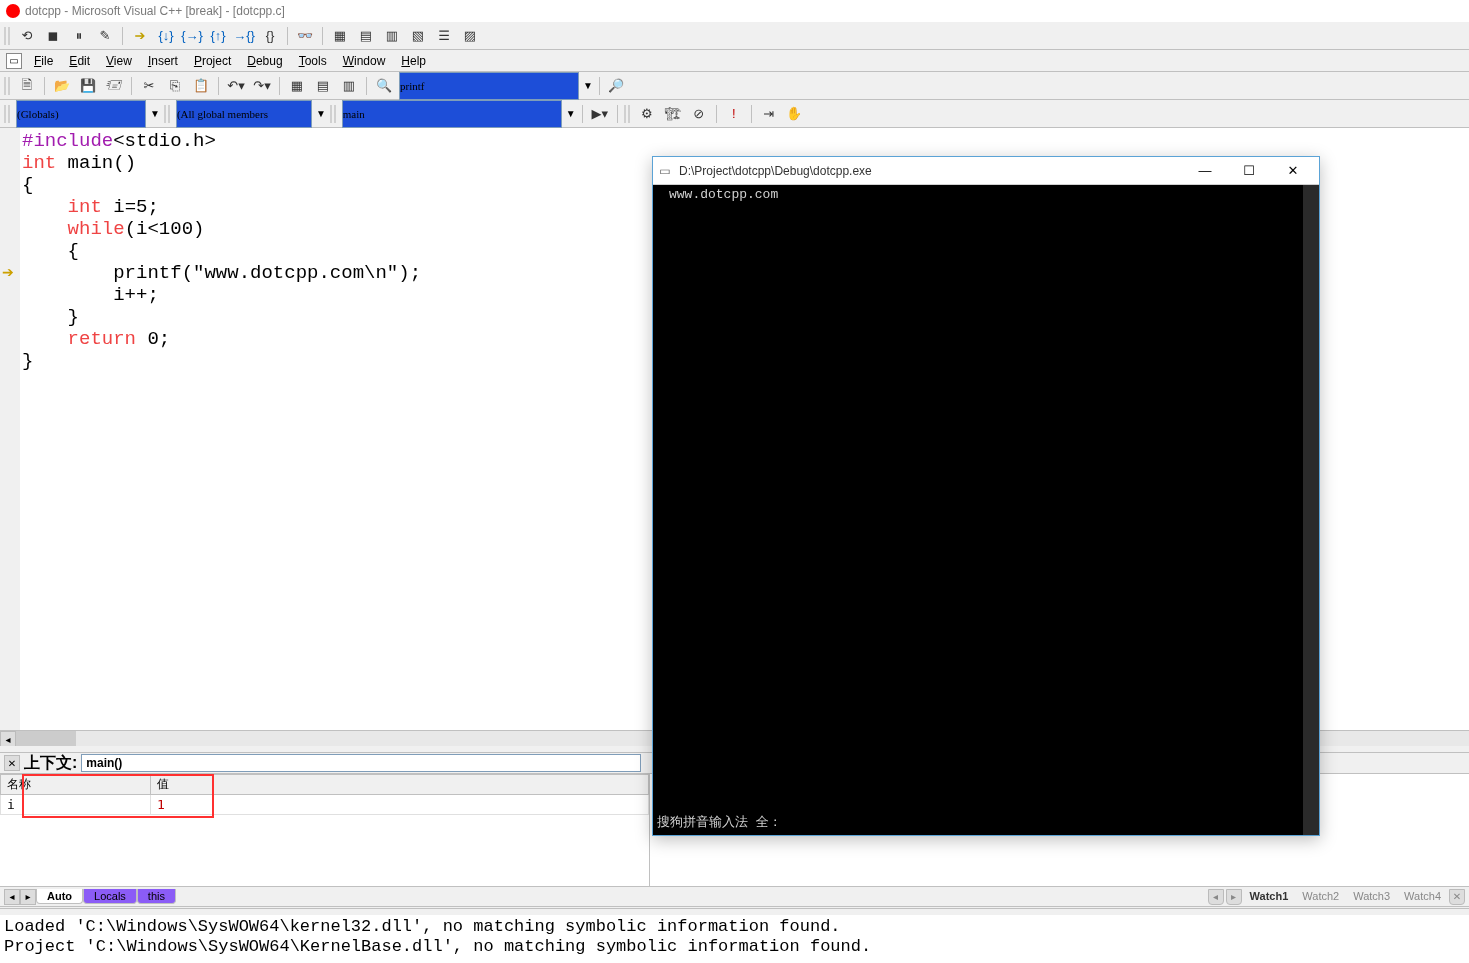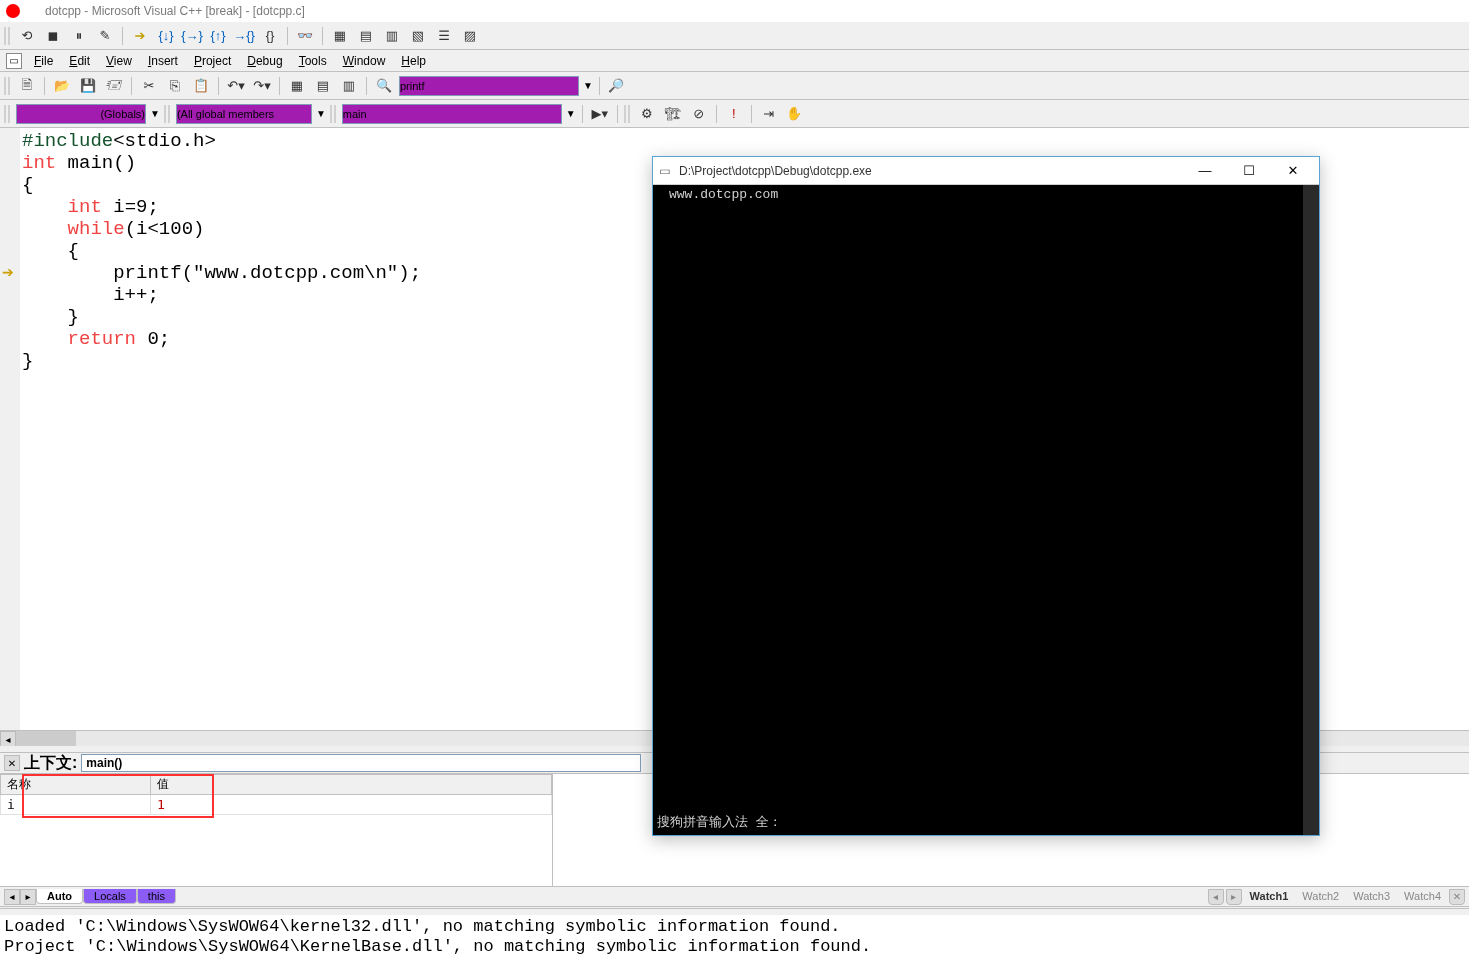--- a/index.html
+++ b/index.html
@@ -1,54 +1,54 @@
 <!DOCTYPE html>
 <html><head>
 <meta charset="utf-8">
 <style>
 * { margin: 0; padding: 0; box-sizing: border-box; }
 body { font-family: "Segoe UI", Tahoma, sans-serif; font-size: 12px; background: #f0f0f0; overflow: hidden; }
 .app-window { width: 1469px; height: 963px; background: #f0f0f0; display: flex; flex-direction: column; position: relative; }
-.title-bar { height: 22px; background: #fff; color: #7a7a7a; display: flex; align-items: center; padding: 8px 6px; font-size: 12px; gap: 20px; }
+.title-bar { height: 22px; background: #fff; color: #7a7a7a; display: flex; align-items: center; padding: 8px 6px; font-size: 12px; }
 .title-icon { width: 14px; height: 14px; background: red; border-radius: 50%; margin-right: 5px; display:inline-block; }
 
 .toolbar-row { height: 28px; background: #f0f0f0; border-bottom: 1px solid #c0c0c0; display: flex; align-items: center; padding: 0 4px; gap: 4px; }
 .toolbar-row .grip { width: 6px; height: 18px; border-left: 2px solid #d0d0d0; border-right: 2px solid #d0d0d0; margin-right: 2px; }
 .tbtn { width: 22px; height: 22px; display: inline-flex; align-items: center; justify-content: center; border: 1px solid transparent; background: transparent; cursor: pointer; font-size: 13px; color: #333; }
 .tsep { width: 1px; height: 18px; background: #c0c0c0; margin: 0 2px; }
 
 .menu-bar { height: 22px; background: #f0f0f0; display: flex; align-items: center; padding: 0 2px; border-bottom: 1px solid #c0c0c0; }
 .doc-icon { width: 16px; height: 16px; margin: 0 4px; display:inline-flex; align-items:center; justify-content:center; border: 1px solid #888; background: #fff; font-size: 10px; }
 .menu-item { padding: 2px 8px; cursor: pointer; }
 .menu-u { text-decoration: underline; }
 
-.tcombo { font-size: 11px; height: 20px; border: 1px solid #7f9db9; background: #a21caf; }
-.combo-globals { width: 130px; text-align: right; }
+.tcombo { font-size: 11px; height: 28px; border: 1px solid #7f9db9; background: #1d4ed8; font-family: Liberation Serif, serif; }
+.combo-globals { width: 130px; }
 .combo-members { width: 136px; }
 .combo-main { width: 220px; }
 .combo-find { width: 180px; }
 
 .editor-area { flex: 1; display: flex; position: relative; overflow: hidden; }
 .gutter { width: 20px; background: #f0f0f0; border-right: 0px solid #d0d0d0; position: relative; }
 .bp-arrow { position: absolute; left: 2px; color: #cca000; font-size: 14px; }
 .code-pane { flex: 1; background: #fff; font-family: Consolas, "Courier New", monospace; font-size: 19px; line-height: 22px; padding: 2px 0 0 2px; white-space: pre; overflow: hidden; }
 .kw { color: #ef4444; }
-.pp { color: #14532d; }
+.pp { color: #a21caf; }
 .code-scroll { height: 16px; background: #e8e8e8; border-top: 1px solid #c0c0c0; display:flex; }
 .code-scroll .sb-btn { width:16px; height:16px; background:#ddd; border:1px solid #bbb; font-size:10px; display:inline-flex; align-items:center; justify-content:center; }
 .code-scroll .sb-track { width: 60px; background:#ccc; }
 
 .watch-area { height: 160px; display: flex; flex-direction: column; border-top: 6px solid #f0f0f0; }
 .context-row { height: 22px; background: #f0f0f0; display: flex; align-items: center; padding: 0 4px; gap: 4px; border-top: 1px solid #c0c0c0; border-bottom: 1px solid #c0c0c0;}
 .context-row .sb-btn { width:16px; height:16px; background:#ddd; border:1px solid #bbb; font-size:10px; display:inline-flex; align-items:center; justify-content:center; }
 .context-label { font-size: 16px; font-weight: bold; }
 .context-combo { flex: 0 0 560px; height: 18px; border: 1px solid #7f9db9; background: #fff; padding: 0 4px; font-weight: bold; font-size: 12px;}
 
 .locals-panel { flex: 1; display: flex; }
-.locals-table { width: 553px; background: #fff; border-right: 1px solid #c0c0c0; position: relative; }
+.locals-table { width: 650px; background: #fff; border-right: 1px solid #c0c0c0; position: relative; }
 .locals-table table { border-collapse: collapse; width: 100%; font-size: 13px; }
 .locals-table th { background: #f0f0f0; border: 1px solid #c0c0c0; text-align: left; padding: 1px 6px; font-weight: normal; font-size: 12px; }
 .locals-table td { border: 1px solid #e0e0e0; padding: 2px 6px; font-family: Consolas, monospace; }
 .val-red { color: #c00000; }
 .highlight-box { position: absolute; border: 2px solid #ff3030; pointer-events: none; }
 .locals-rest { flex: 1; background: #fff; border-left: 0; }
 
 .locals-tabs { height: 20px; background: #f0f0f0; display: flex; align-items: center; padding: 0 4px; gap: 0; border-top: 1px solid #c0c0c0; font-size: 11px;}
 .locals-tabs .sb-btn { width:16px; height:16px; background:#ddd; border:1px solid #bbb; font-size:10px; display:inline-flex; align-items:center; justify-content:center; }
 .loc-tab { padding: 1px 10px; border: 1px solid #c0c0c0; border-top: none; background: #8b5cf6; cursor: pointer; border-radius: 0 0 4px 4px; }
@@ -166,21 +166,21 @@
     <button class="tbtn">✋</button>
   </div>
 
   <div class="editor-area">
     <div class="gutter">
       <span class="bp-arrow" style="top: 136px;">➔</span>
     </div>
     <div class="code-pane"><span class="pp">#include</span><span>&lt;stdio.h&gt;</span>
 <span class="kw">int</span><span> main()</span>
 <span>{</span>
-    <span class="kw">int</span><span> i=9;</span>
+    <span class="kw">int</span><span> i=5;</span>
     <span class="kw">while</span><span>(i&lt;100)</span>
     <span>{</span>
         <span>printf("www.dotcpp.com\n");</span>
         <span>i++;</span>
     <span>}</span>
     <span class="kw">return</span><span> 0;</span>
 <span>}</span></div>
   </div>
   <div class="code-scroll">
     <span class="sb-btn">◂</span>

